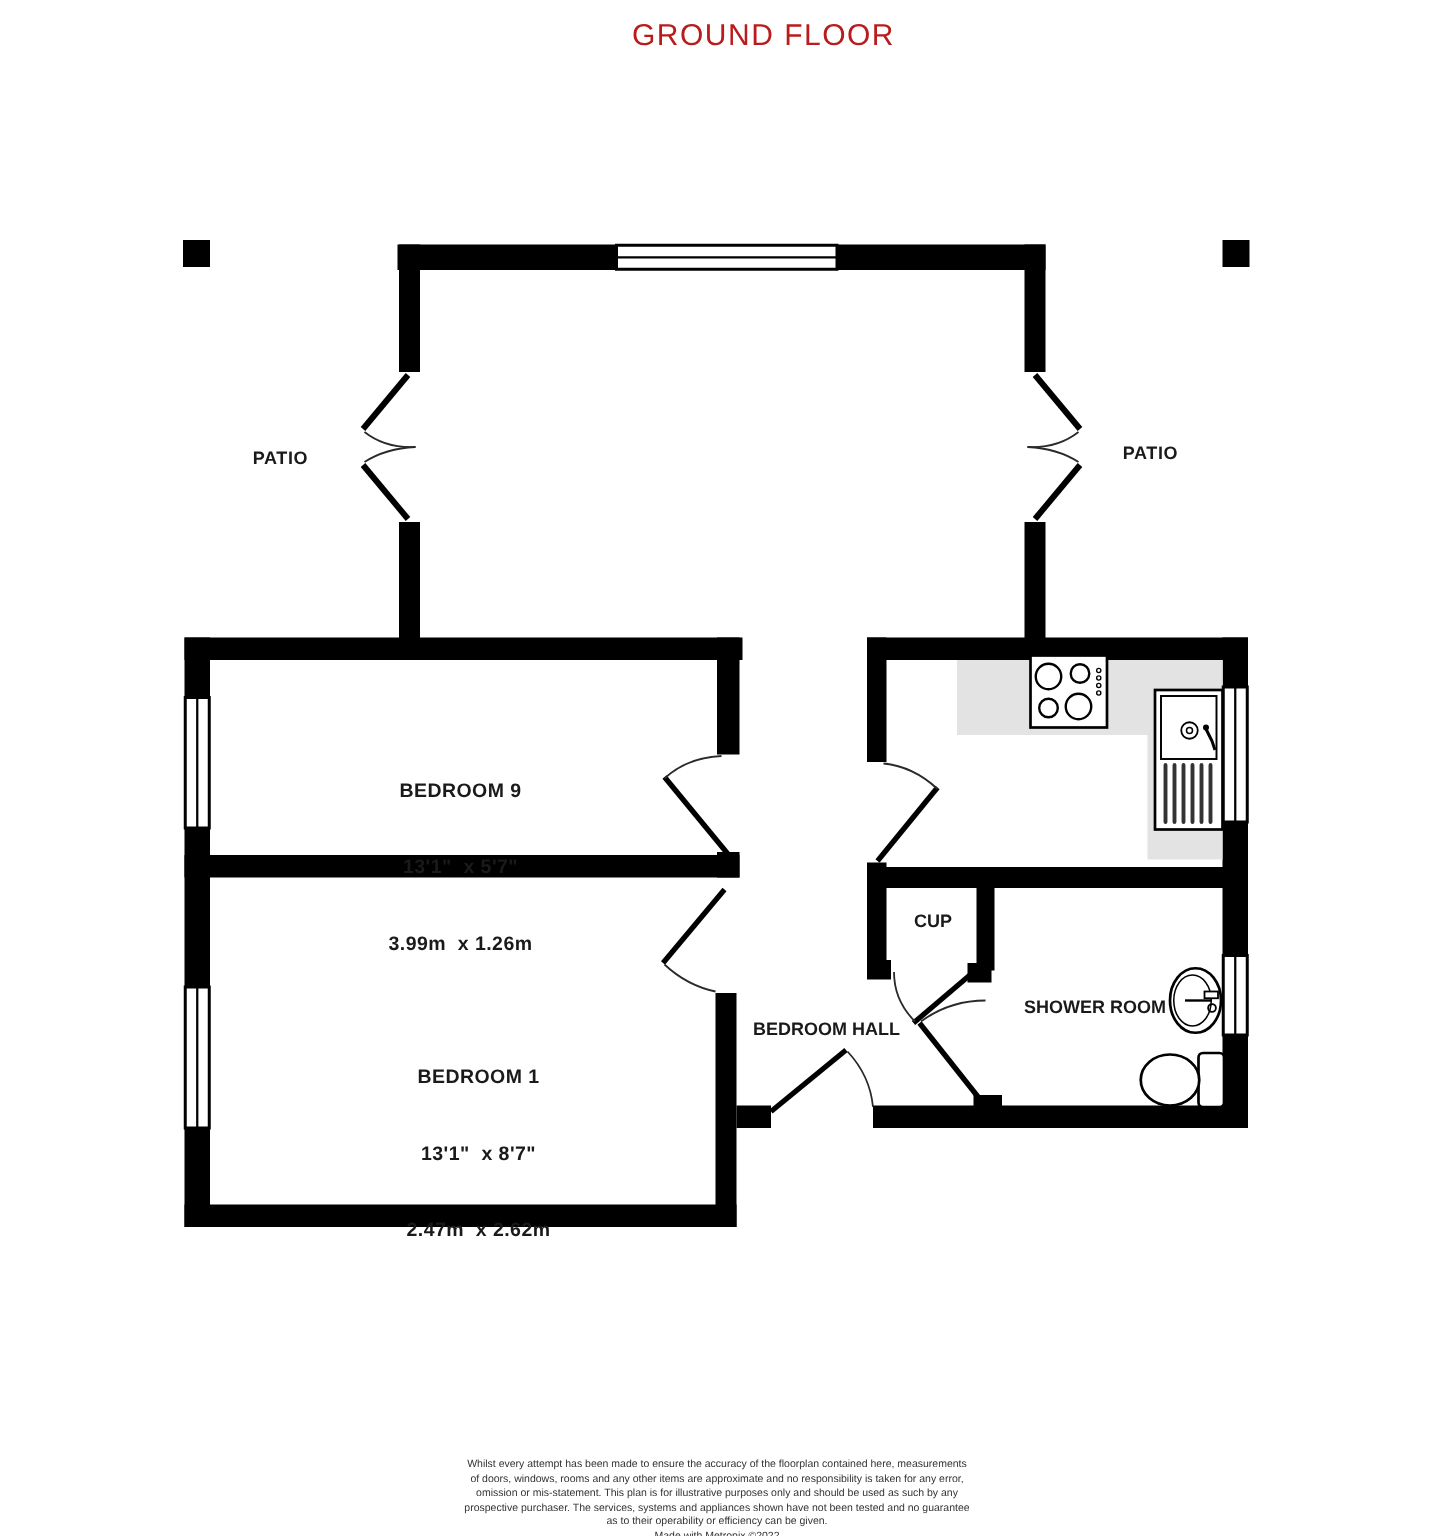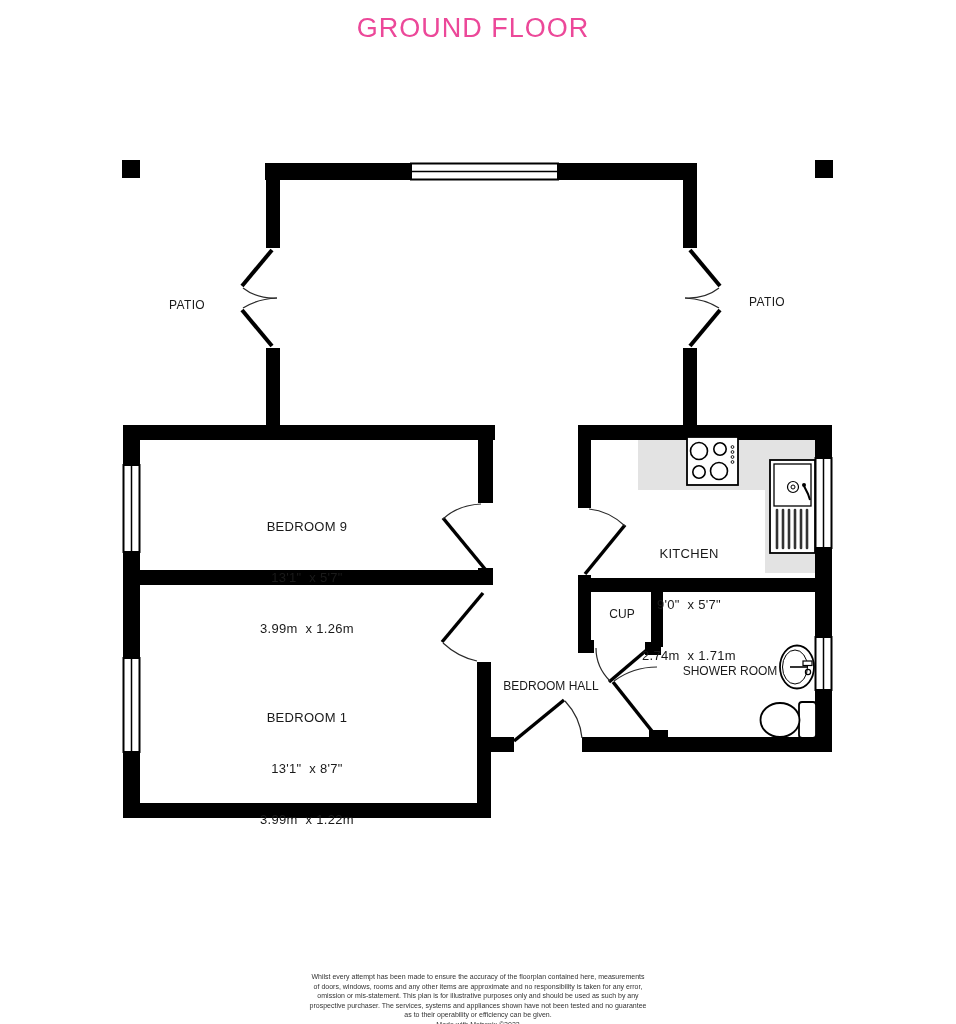--- a/index.html
+++ b/index.html
@@ -2,23 +2,23 @@
 <html><head>
 <meta charset="utf-8">
 <style>
   html,body{margin:0;padding:0;background:#fff;}
   .canvas{
     position:relative;width:956px;height:1024px;background:#fff;overflow:hidden;
     font-family:"Liberation Sans",sans-serif;color:#1a1a1a;
   }
   .plan-svg{position:absolute;left:0;top:0;}
   .lbl{position:absolute;transform:translateX(-50%);text-align:center;
-       font-weight:normal;color:#1a1a1a;white-space:pre;}
+       font-weight:bold;color:#1a1a1a;white-space:pre;}
   .title{position:absolute;transform:translateX(-50%);font-weight:normal;
-         font-size:27px;letter-spacing:1px;color:#ec4899;white-space:pre;}
+         font-size:20px;letter-spacing:1px;color:#b91c1c;white-space:pre;margin-left:36px;}
   .room{font-size:13px;line-height:17px;letter-spacing:.3px;}
   .small{font-size:12px;}
   .patio{font-size:12px;letter-spacing:.4px;}
   .footer{position:absolute;left:0;top:972px;width:956px;text-align:center;
           font-size:7px;line-height:9.5px;color:#333;font-weight:normal;}
   .footer div{white-space:pre;}
 </style>
 </head>
 <body>
 
@@ -187,31 +187,26 @@
   <div class="lbl patio" style="left:187px;top:298px">PATIO</div>
   <div class="lbl patio" style="left:767px;top:295px">PATIO</div>
 
 
   <div class="lbl room" style="left:307px;top:484px">
     <div>BEDROOM 9</div>
     <div>13'1"  x 5'7"</div>
     <div>3.99m  x 1.26m</div>
   </div>
 
-  <div class="lbl room" style="left:307px;top:675px">
+  <div class="lbl room" style="left:319px;top:675px">
     <div>BEDROOM 1</div>
     <div>13'1"  x 8'7"</div>
-    <div>3.99m  x 1.22m</div>
+    <div>2.47m  x 2.62m</div>
   </div>
 
-  <div class="lbl room" style="left:689px;top:511px">
-    <div>KITCHEN</div>
-    <div>9'0"  x 5'7"</div>
-    <div>2.74m  x 1.71m</div>
-  </div>
 
   <div class="lbl small" style="left:622px;top:607px">CUP</div>
   <div class="lbl small" style="left:730px;top:664px">SHOWER ROOM</div>
   <div class="lbl small" style="left:551px;top:679px">BEDROOM HALL</div>
 
   <div class="footer">
     <div>Whilst every attempt has been made to ensure the accuracy of the floorplan contained here, measurements</div>
     <div>of doors, windows, rooms and any other items are approximate and no responsibility is taken for any error,</div>
     <div>omission or mis-statement. This plan is for illustrative purposes only and should be used as such by any</div>
     <div>prospective purchaser. The services, systems and appliances shown have not been tested and no guarantee</div>

